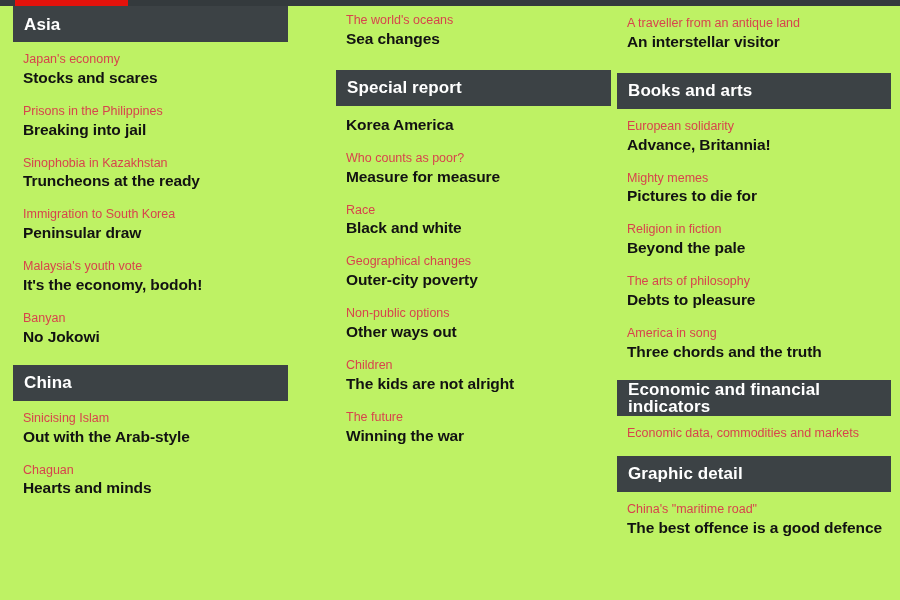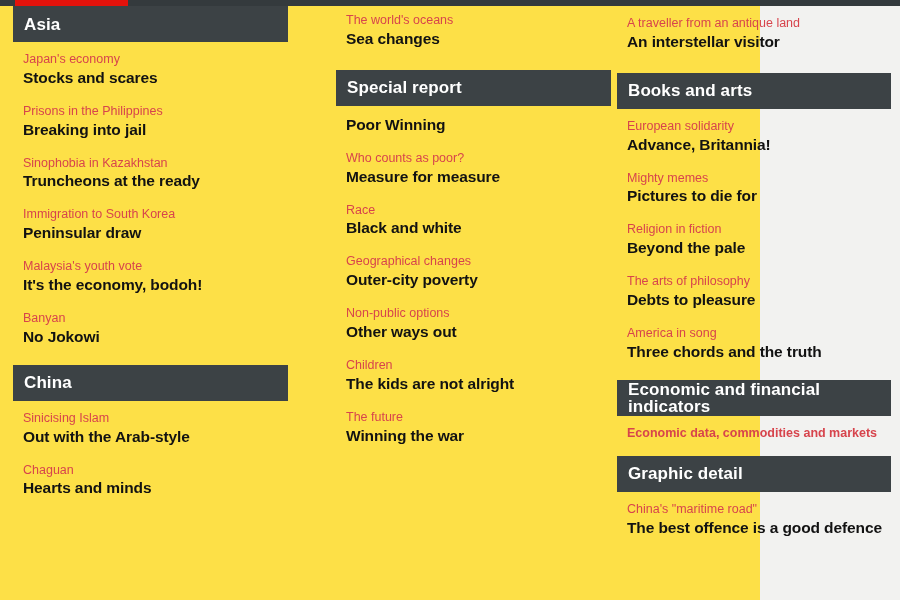--- a/index.html
+++ b/index.html
@@ -4,22 +4,22 @@
 <style>
   * { margin:0; padding:0; box-sizing:border-box; }
   html, body {
     width:900px; height:600px;
     background:#f2f2f0;
     font-family:"Liberation Sans", sans-serif;
     overflow:hidden;
   }
   #page {
     position:relative;
-    width:760px; height:600px;
-    background:#fde047;
+    width:900px; height:600px;
+    background:#bef264;
   }
 
   
   #topbar {
     position:absolute; top:0; left:0;
     width:900px; height:6px;
     background:#343a3d;
   }
   #topbar-progress {
     position:absolute; top:0; left:15px;
@@ -60,21 +60,21 @@
     font-weight:normal;
   }
   .article-headline {
     color:#121212;
     font-size:15.5px;
     line-height:1.35;
     padding-left:10px;
     font-weight:bold;
     letter-spacing:-0.1px;
   }
-  .article.link-only .article-rubric { font-size:12.5px;font-weight:bold; }
+  .article.link-only .article-rubric { font-size:12.5px; }
 
   
   .section-block { margin-bottom:17px; }
   .section-block.tight { margin-bottom:10px; }
   .orphan-block { margin-bottom:20px; }
   .lead-offset-middle { padding-top:6px; }
   .lead-offset-right  { padding-top:9px; }
 </style>
 </head>
 <body>
@@ -134,21 +134,21 @@
         <div class="article">
           <div class="article-rubric">The world's oceans</div>
           <div class="article-headline">Sea changes</div>
         </div>
       </div>
       <div class="section-block">
         <div class="section-header">
           <span class="section-header-title">Special report</span>
         </div>
         <div class="article">
-          <div class="article-headline">Poor Winning</div>
+          <div class="article-headline">Korea America</div>
         </div>
         <div class="article">
           <div class="article-rubric">Who counts as poor?</div>
           <div class="article-headline">Measure for measure</div>
         </div>
         <div class="article">
           <div class="article-rubric">Race</div>
           <div class="article-headline">Black and white</div>
         </div>
         <div class="article">

